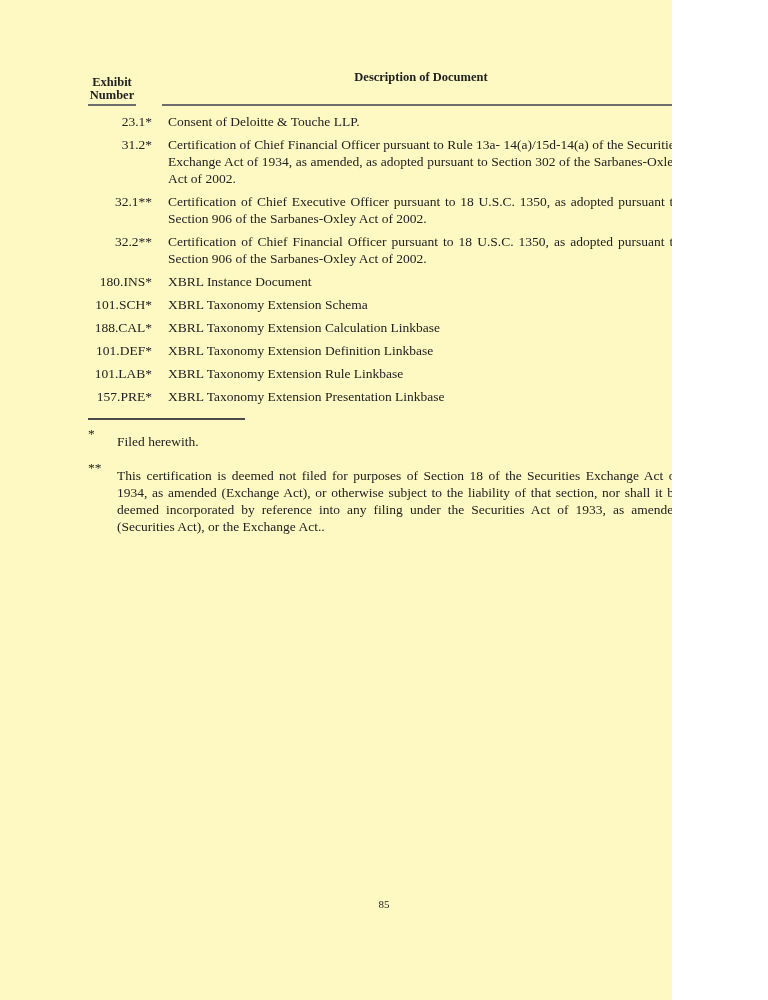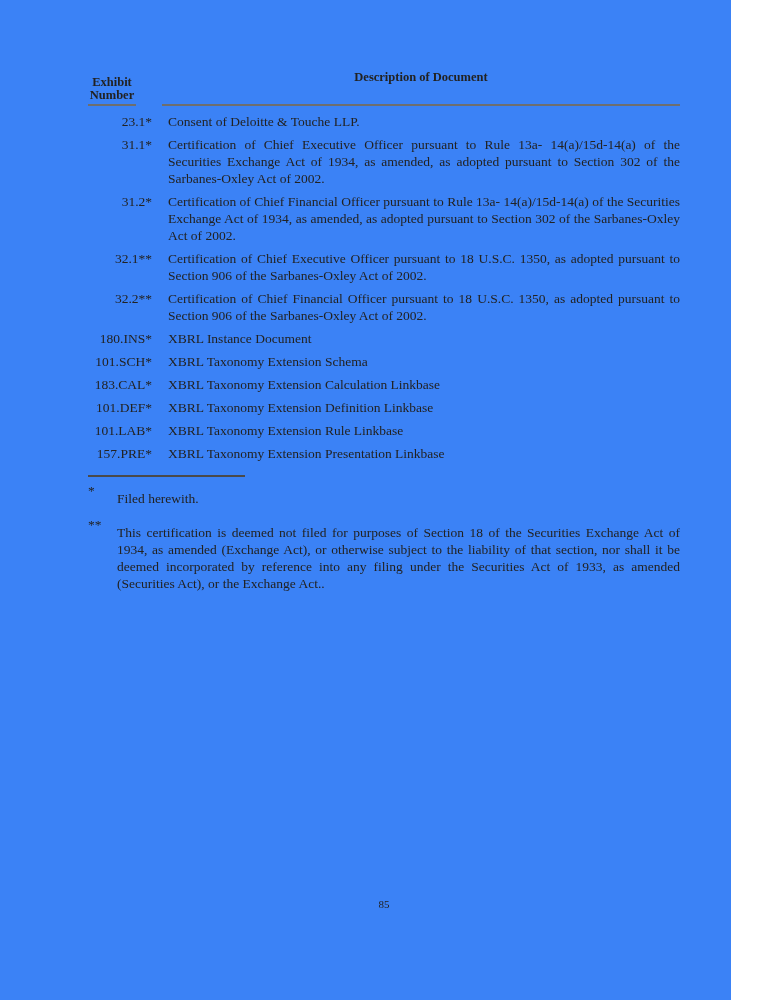--- a/index.html
+++ b/index.html
@@ -5,23 +5,23 @@
 <style>
   * { margin: 0; padding: 0; box-sizing: border-box; }
   html, body {
     width: 768px; height: 1000px;
     background: #ffffff;
     font-family: "Liberation Serif", serif;
     color: #222222;
   }
   .page {
     position: relative;
-    width: 731px; height: 1000px;
+    width: 672px; height: 1000px;
     overflow: hidden;
-    background: #3b82f6;
+    background: #fef9c3;
   }
   .content {
     position: absolute;
     top: 71px; left: 88px;
     width: 592px;
   }
 
   
   .table-header {
     display: grid;
@@ -102,45 +102,41 @@
       <div class="desc-header-cell">
         <span>Description of Document</span>
       </div>
     </div>
 
     <div class="row">
       <div class="num">23.1*</div>
       <div class="desc">Consent of Deloitte &amp; Touche LLP.</div>
     </div>
     <div class="row">
-      <div class="num">31.1*</div>
-      <div class="desc">Certification of Chief Executive Officer pursuant to Rule 13a- 14(a)/15d-14(a) of the Securities Exchange Act of 1934, as amended, as adopted pursuant to Section 302 of the Sarbanes-Oxley Act of 2002.</div>
-    </div>
-    <div class="row">
       <div class="num">31.2*</div>
       <div class="desc">Certification of Chief Financial Officer pursuant to Rule 13a- 14(a)/15d-14(a) of the Securities Exchange Act of 1934, as amended, as adopted pursuant to Section 302 of the Sarbanes-Oxley Act of 2002.</div>
     </div>
     <div class="row">
       <div class="num">32.1**</div>
       <div class="desc">Certification of Chief Executive Officer pursuant to 18 U.S.C. 1350, as adopted pursuant to Section 906 of the Sarbanes-Oxley Act of 2002.</div>
     </div>
     <div class="row">
       <div class="num">32.2**</div>
       <div class="desc">Certification of Chief Financial Officer pursuant to 18 U.S.C. 1350, as adopted pursuant to Section 906 of the Sarbanes-Oxley Act of 2002.</div>
     </div>
     <div class="row">
       <div class="num">180.INS*</div>
       <div class="desc">XBRL Instance Document</div>
     </div>
     <div class="row">
       <div class="num">101.SCH*</div>
       <div class="desc">XBRL Taxonomy Extension Schema</div>
     </div>
     <div class="row">
-      <div class="num">183.CAL*</div>
+      <div class="num">188.CAL*</div>
       <div class="desc">XBRL Taxonomy Extension Calculation Linkbase</div>
     </div>
     <div class="row">
       <div class="num">101.DEF*</div>
       <div class="desc">XBRL Taxonomy Extension Definition Linkbase</div>
     </div>
     <div class="row">
       <div class="num">101.LAB*</div>
       <div class="desc">XBRL Taxonomy Extension Rule Linkbase</div>
     </div>

